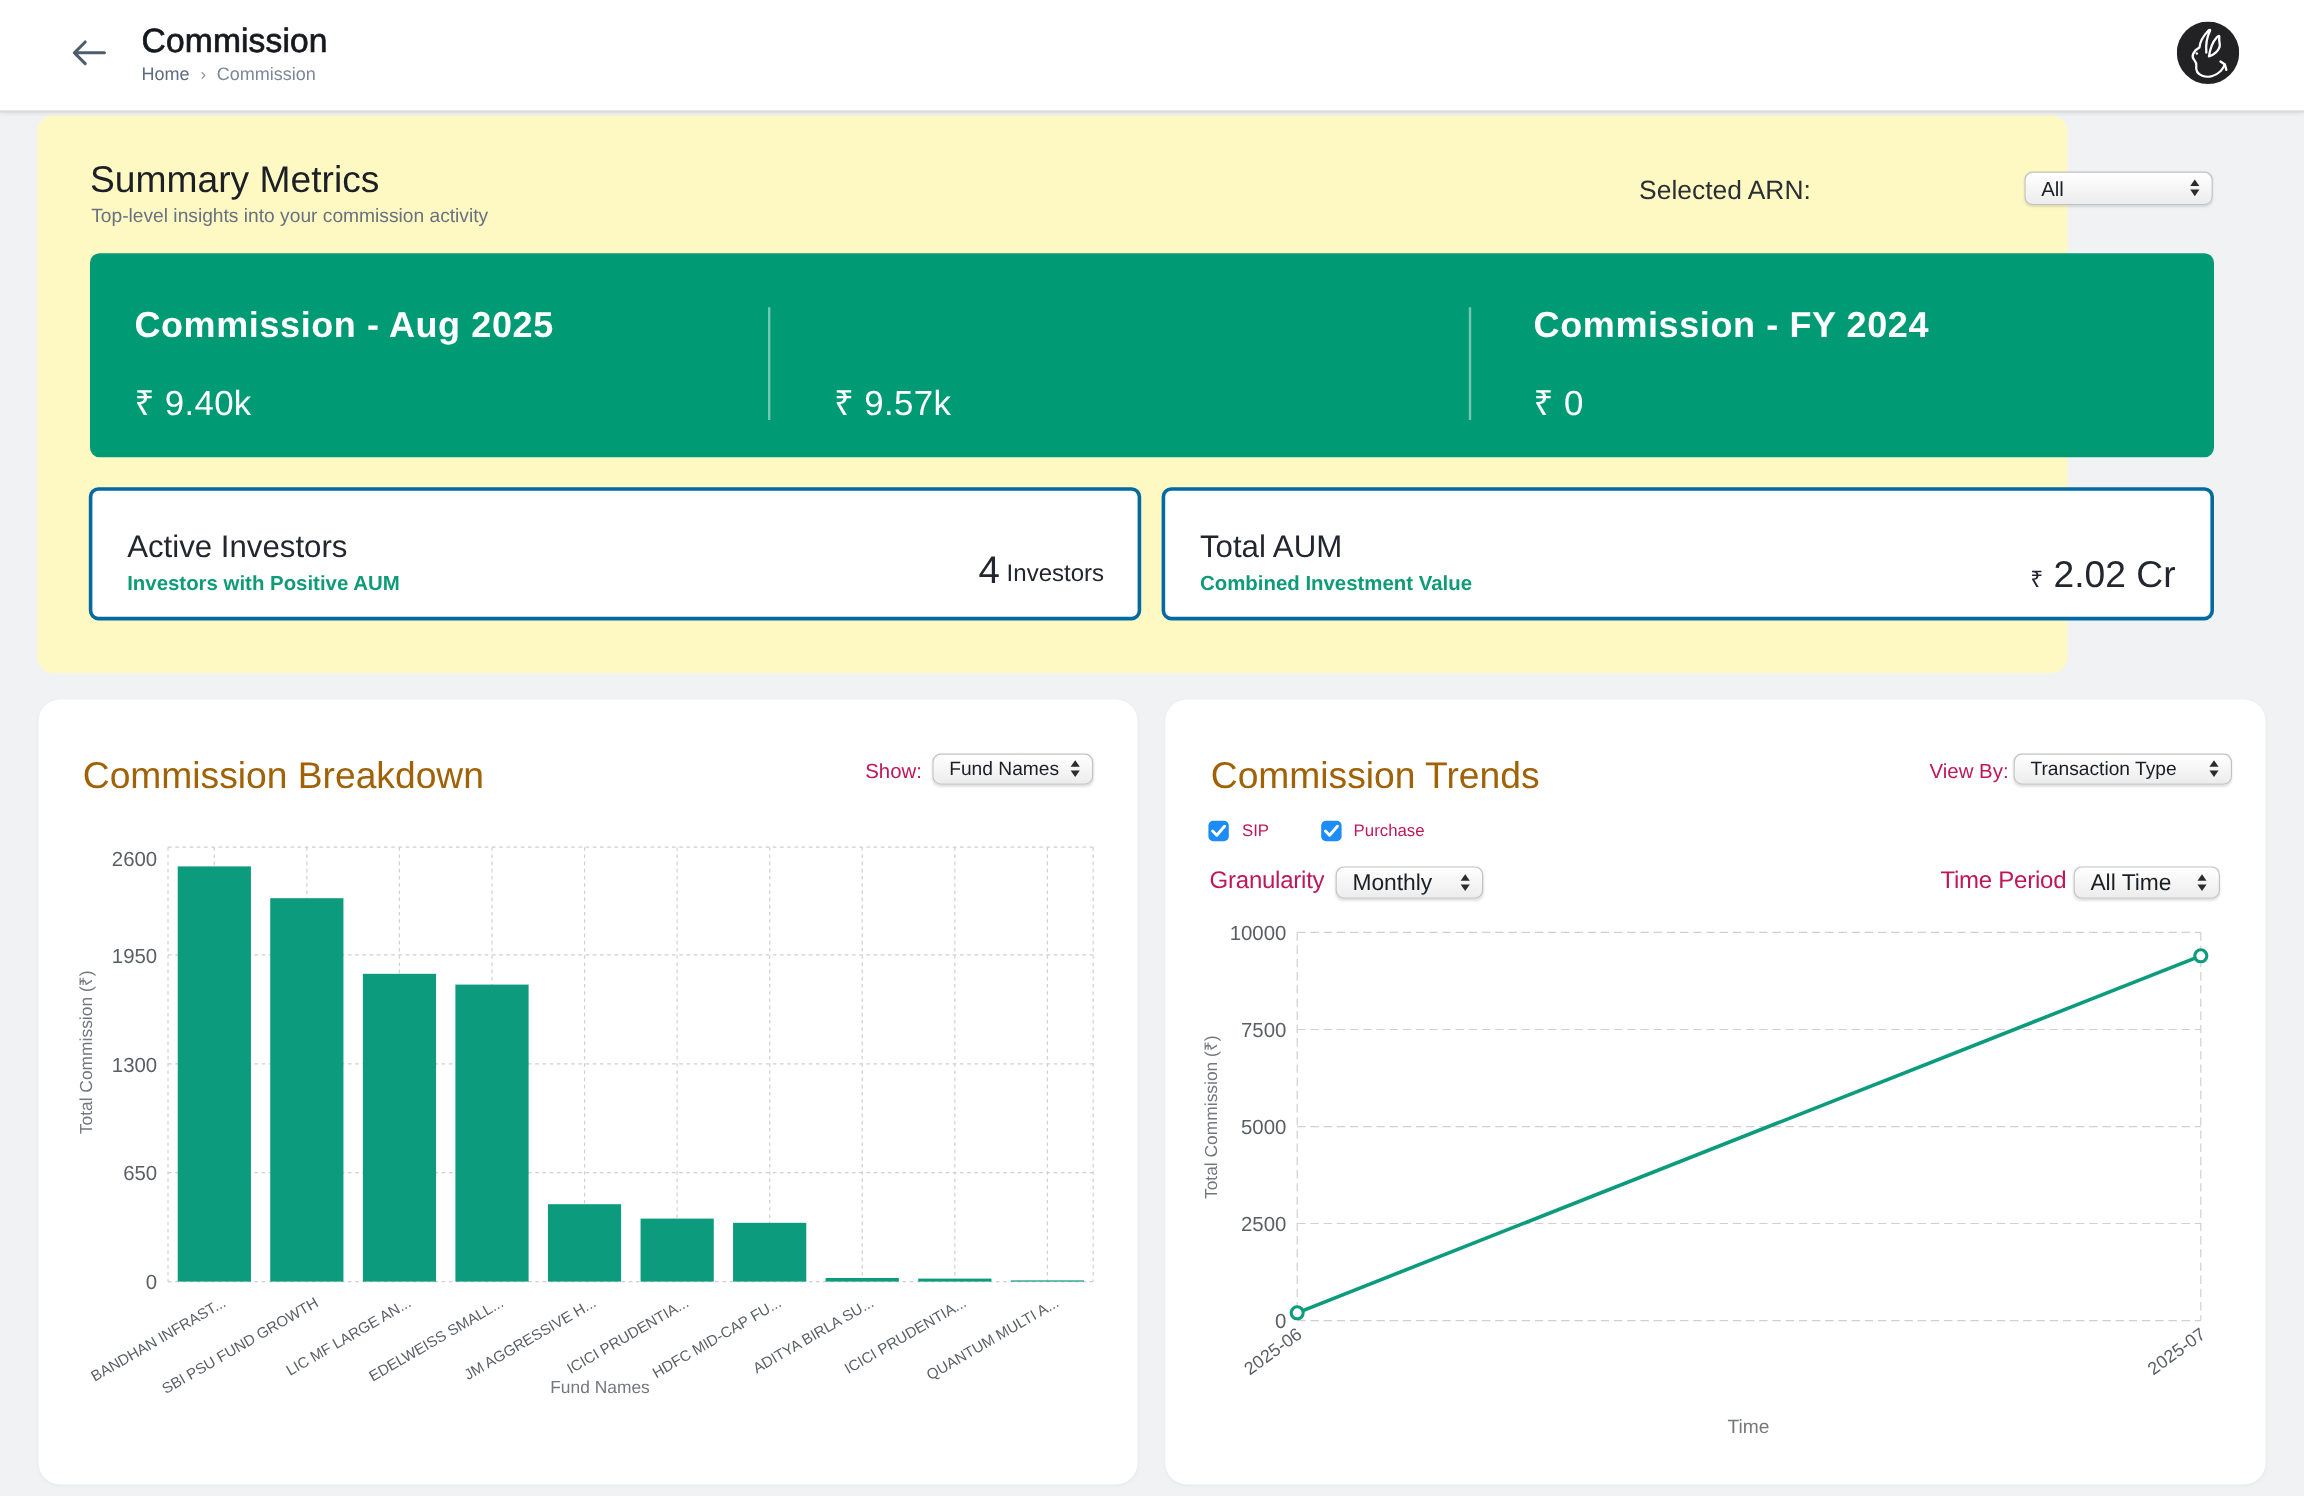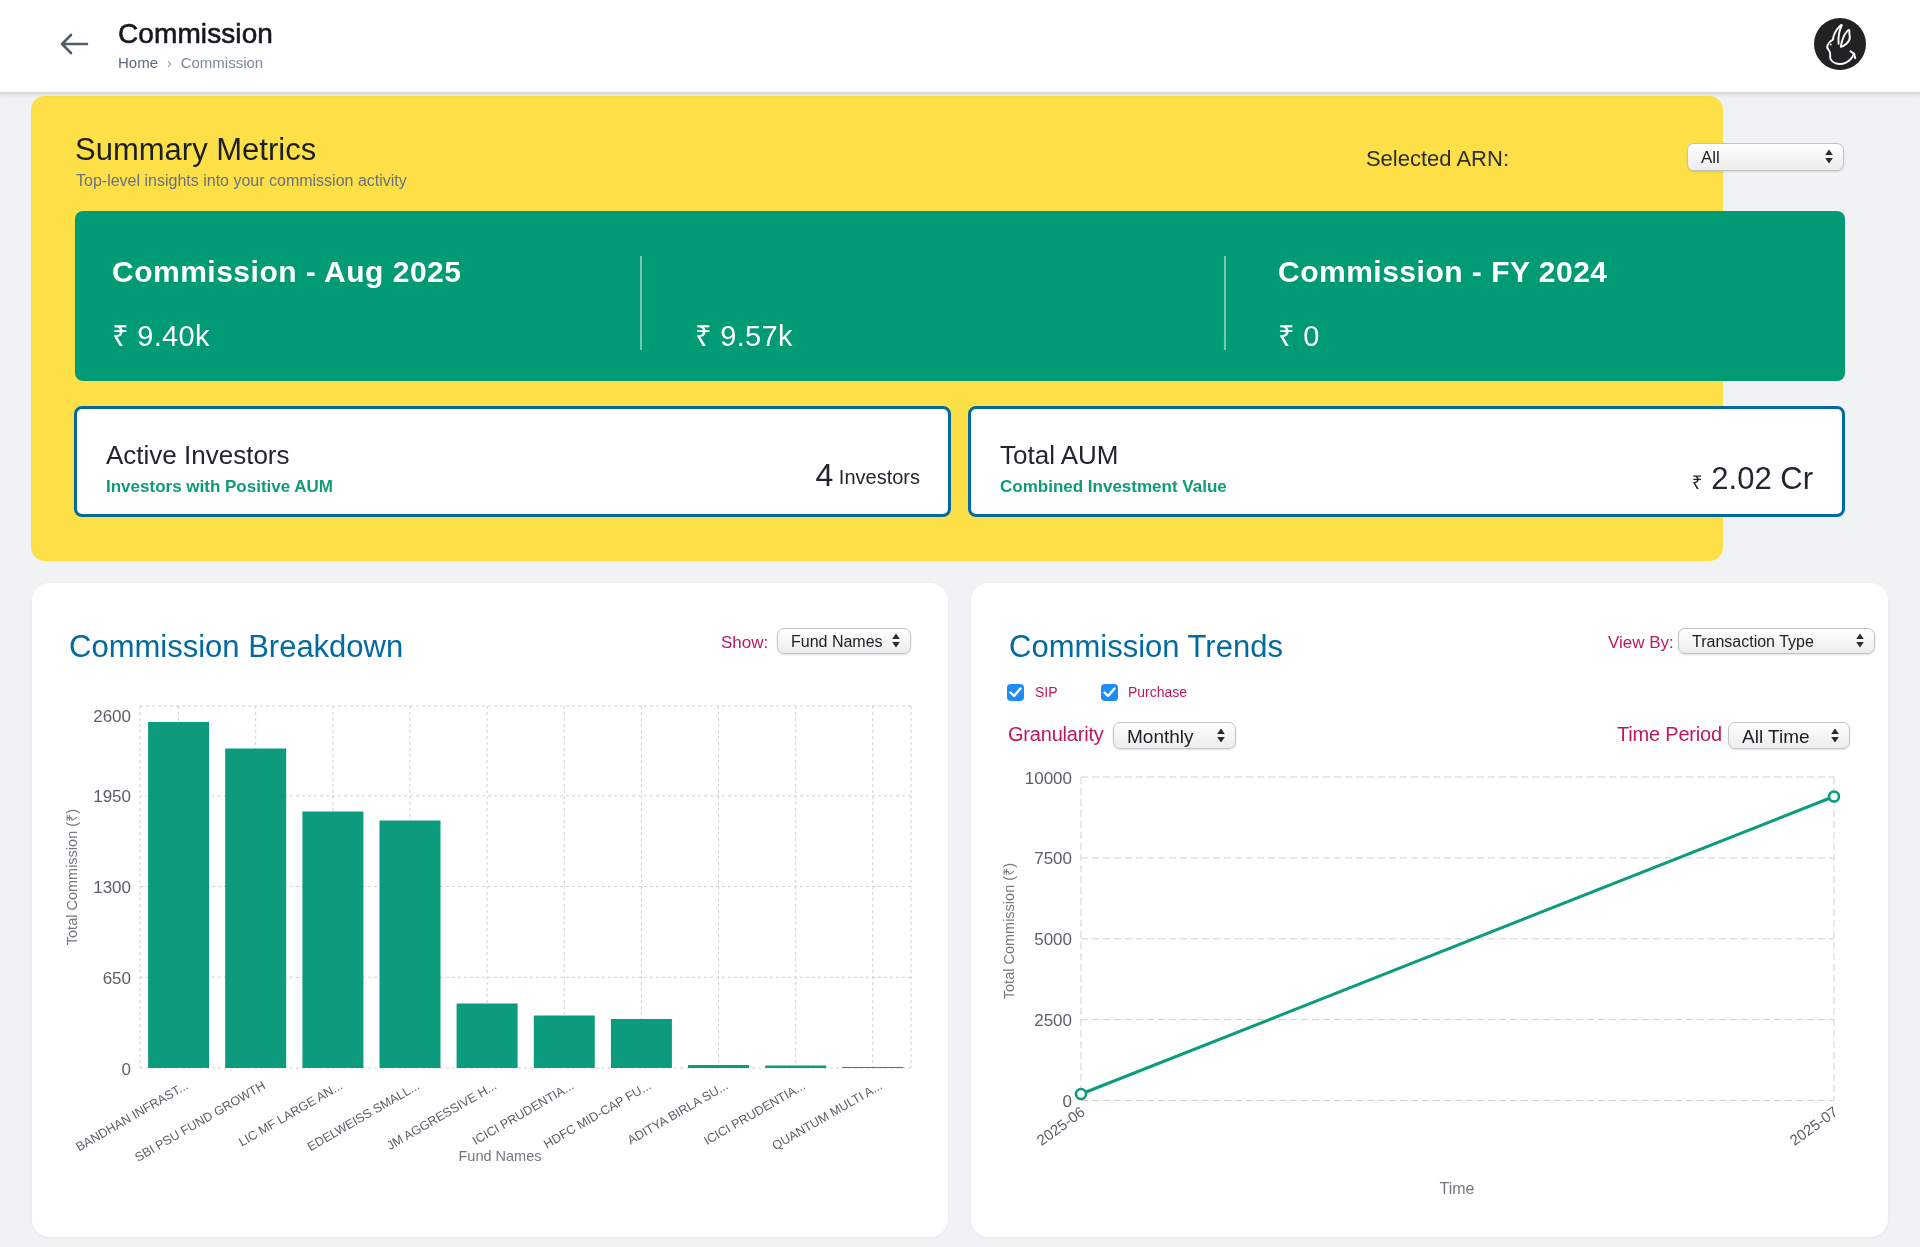--- a/index.html
+++ b/index.html
@@ -8,39 +8,39 @@
   #page { position:relative; width:1920px; height:1247px; }
 
   
   #header { position:absolute; left:0; top:0; width:1920px; height:94px; background:#fff; border-bottom:2px solid #dadada; box-shadow:0 2px 3px rgba(0,0,0,0.06); z-index:5; }
   #title { position:absolute; left:118px; top:18px; font-size:28px; font-weight:400; -webkit-text-stroke:0.6px #16181d; color:#16181d; letter-spacing:0.1px;}
   #crumbs { position:absolute; left:118px; top:54px; font-size:15px; color:#5f6b7e; }
   #crumbs .sep { color:#8a94a4; margin:0 9px; font-size:14px; }
   #crumbs .c2 { color:#7c8799; }
 
   
-  #sumcard { position:absolute; left:31px; top:96px; width:1692px; height:465px; background:#fde047; border-radius:14px; }
+  #sumcard { position:absolute; left:31px; top:96px; width:1692px; height:465px; background:#fef9c3; border-radius:14px; }
   #sumtitle { position:absolute; left:44px; top:36px; font-size:31px; font-weight:400; color:#1c1f26; }
   #sumsub { position:absolute; left:45px; top:76px; font-size:16px; color:#697180; }
   #arnlabel { position:absolute; right:214px; top:50px; font-size:22px; color:#2a2e35; }
 
   
   #banner { position:absolute; left:44px; top:115px; width:1770px; height:170px; background:#009a75; border-radius:8px; color:#fff; }
   .bant { position:absolute; top:44px; font-size:30px; font-weight:700; letter-spacing:0.5px; }
   .banv { position:absolute; top:104px; font-size:29px; font-weight:400; letter-spacing:0.3px;text-align:center; }
   .bandiv { position:absolute; top:45px; width:2px; height:94px; background:rgba(255,255,255,0.45); }
 
   
   .mini { position:absolute; top:310px; width:877px; height:111px; border:3px solid #0369a1; border-radius:8px; background:#fff; }
   .mt { position:absolute; left:29px; top:31px; font-size:26px; color:#22262e; }
   .mg { position:absolute; left:29px; top:68px; font-size:17px; font-weight:700; color:#0f9b77; }
 
   
   .card { position:absolute; top:583px; height:654px; background:#fff; border-radius:18px; box-shadow:0 1px 3px rgba(0,0,0,0.04); }
-  .cardtitle { position:absolute; font-size:31px; font-weight:400; color:#0369a1; }
+  .cardtitle { position:absolute; font-size:31px; font-weight:400; color:#a16207; }
 
   
   .sel { position:absolute; background:linear-gradient(#ffffff,#ececec); border:1px solid #c3c3c3; border-radius:7px; box-shadow:0 1px 2px rgba(0,0,0,0.12); color:#1b1e24; }
   .sel .tx { position:absolute; left:13px; }
   .sel svg { position:absolute; right:9px; top:50%; margin-top:-8px; }
 
   .clabel { color:#be185d; }
   .chk { position:absolute; width:17px; height:17px; background:#1d8cf5; border-radius:4px; }
   .chk svg { position:absolute; left:2px; top:3px; }
 </style>
@@ -153,21 +153,21 @@
         <text x="0" y="0" font-size="12.5" fill="#5a5f66" text-anchor="end" transform="translate(774.2,505) rotate(-30)">ICICI PRUDENTIA...</text>
         <text x="0" y="0" font-size="12.5" fill="#5a5f66" text-anchor="end" transform="translate(851.3,505) rotate(-30)">QUANTUM MULTI A...</text>
         <text x="468" y="578" font-size="14.5" fill="#74787e" text-anchor="middle">Fund Names</text>
         <text x="0" y="0" font-size="14.5" fill="#74787e" text-anchor="middle" transform="translate(45,294) rotate(-90)">Total Commission (₹)</text>
       </svg>
   </div>
 
   <div class="card" style="left:971px; width:917px;">
     <div class="cardtitle" style="left:38px; top:46px;">Commission Trends</div>
     <div class="clabel" style="position:absolute; left:637px; top:50px; font-size:17px;">View By:</div>
-    <div class="sel" style="left:707px; top:45px; width:197px; height:26px; font-size:16px;text-align:right;">
+    <div class="sel" style="left:707px; top:45px; width:182px; height:26px; font-size:16px;text-align:right;">
       <span class="tx" style="top:4px;">Transaction Type</span>
       <svg width="10" height="15" viewBox="0 0 10 15">
           <path d="M5 0.5 L8.8 6 H1.2 Z" fill="#2c2c2e"></path>
           <path d="M5 14.5 L1.2 9 H8.8 Z" fill="#2c2c2e"></path>
         </svg>
     </div>
 
     <div class="chk" style="left:36px; top:101px;">
         <svg width="13" height="11" viewBox="0 0 13 11">
           <path d="M1.5 5.5 L5 9 L11.5 1.5" fill="none" stroke="#fff" stroke-width="2.4" stroke-linecap="round" stroke-linejoin="round"></path>

